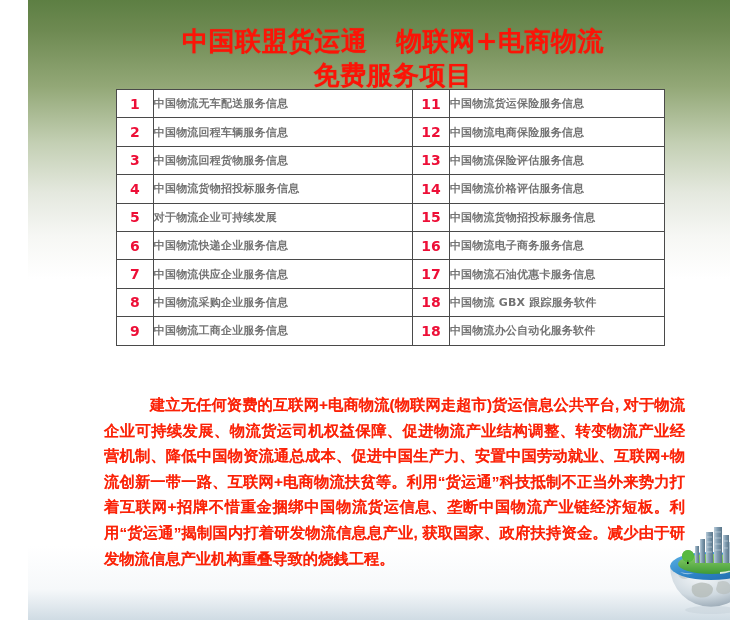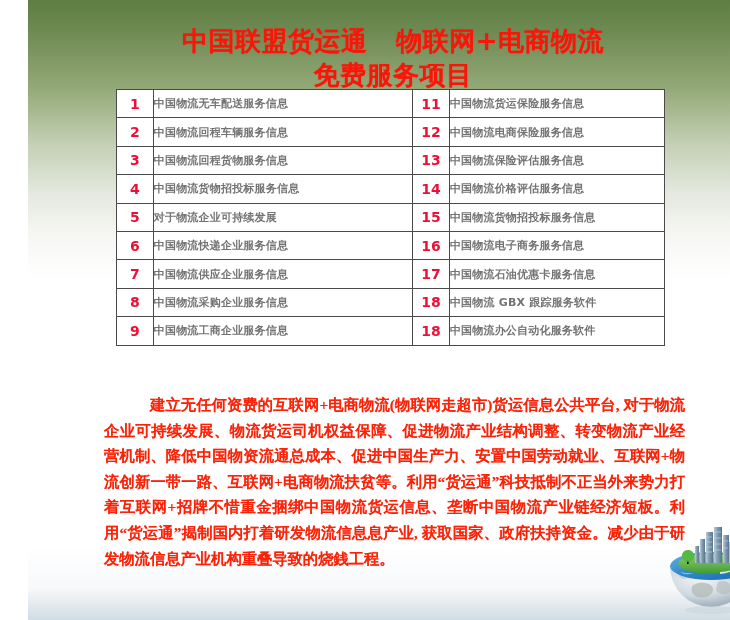--- a/index.html
+++ b/index.html
@@ -87,21 +87,21 @@
     position: absolute;
     left: 76px;
     top: 392px;
     width: 581px;
     color: #fb2207;
     font-weight: bold;
     font-size: 15.3px;
     line-height: 25.6px;
     text-align: justify;
     text-indent: 46px;
-    font-family: Liberation Serif, serif;
+    font-family: Liberation Sans, sans-serif;
     text-shadow: 0 0 0.6px rgba(251,34,7,0.5);
   }
 
   
   #globe-graphic {
     position: absolute;
     left: 638px;
     top: 524px;
     width: 90px;
     height: 94px;

